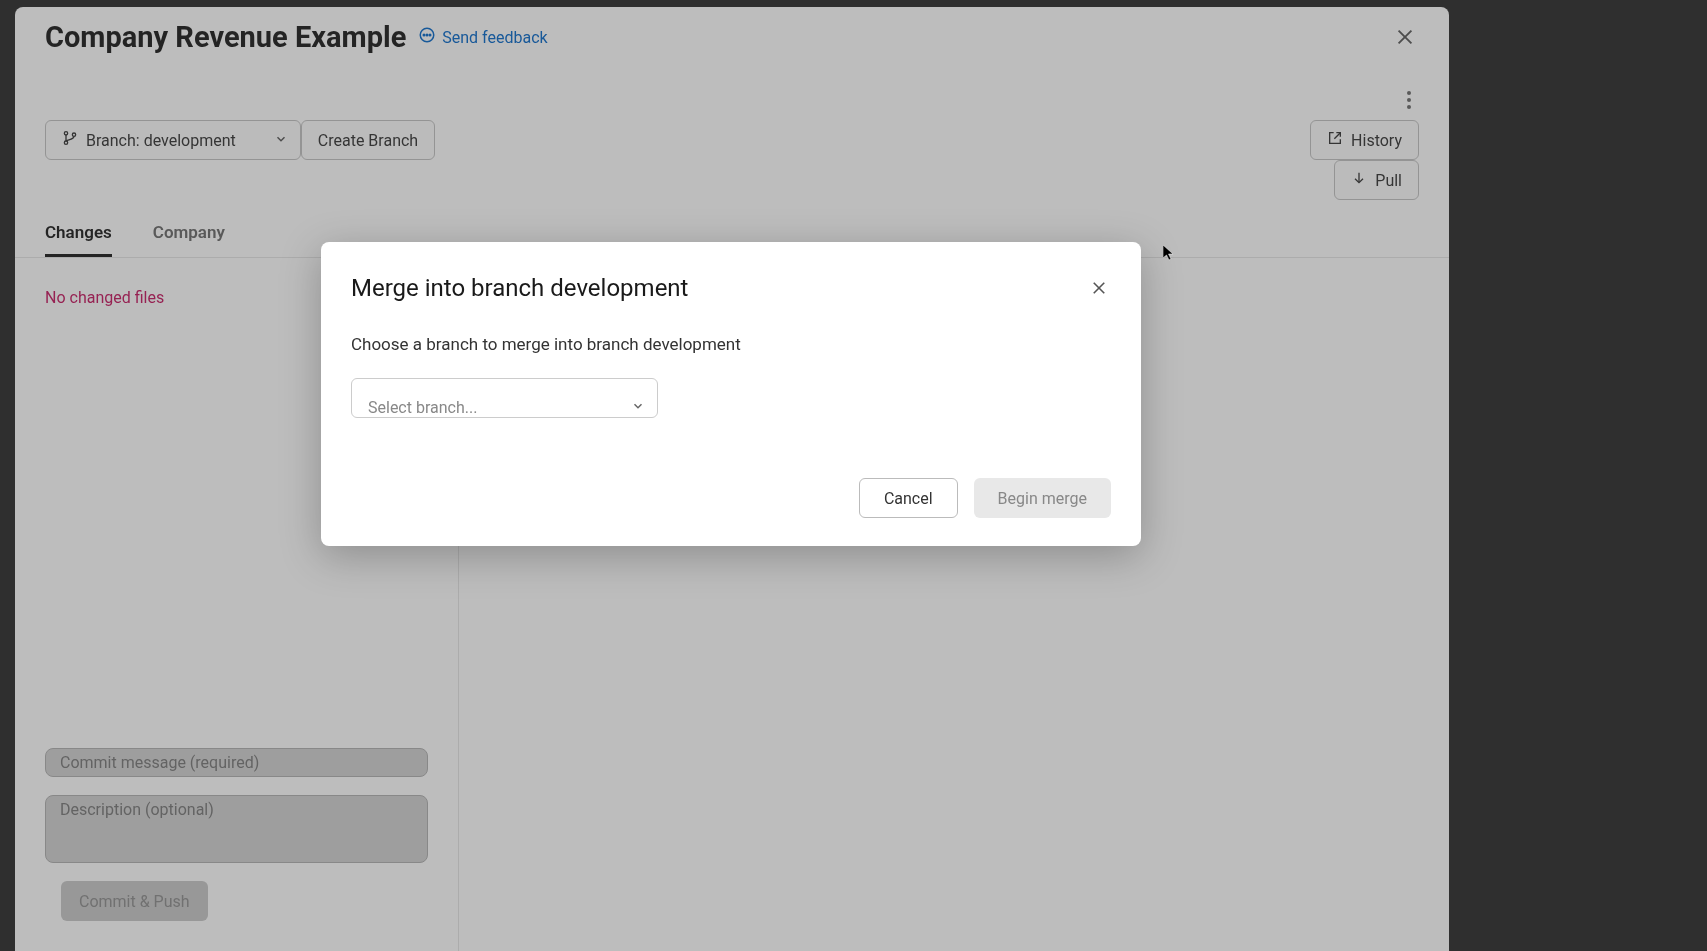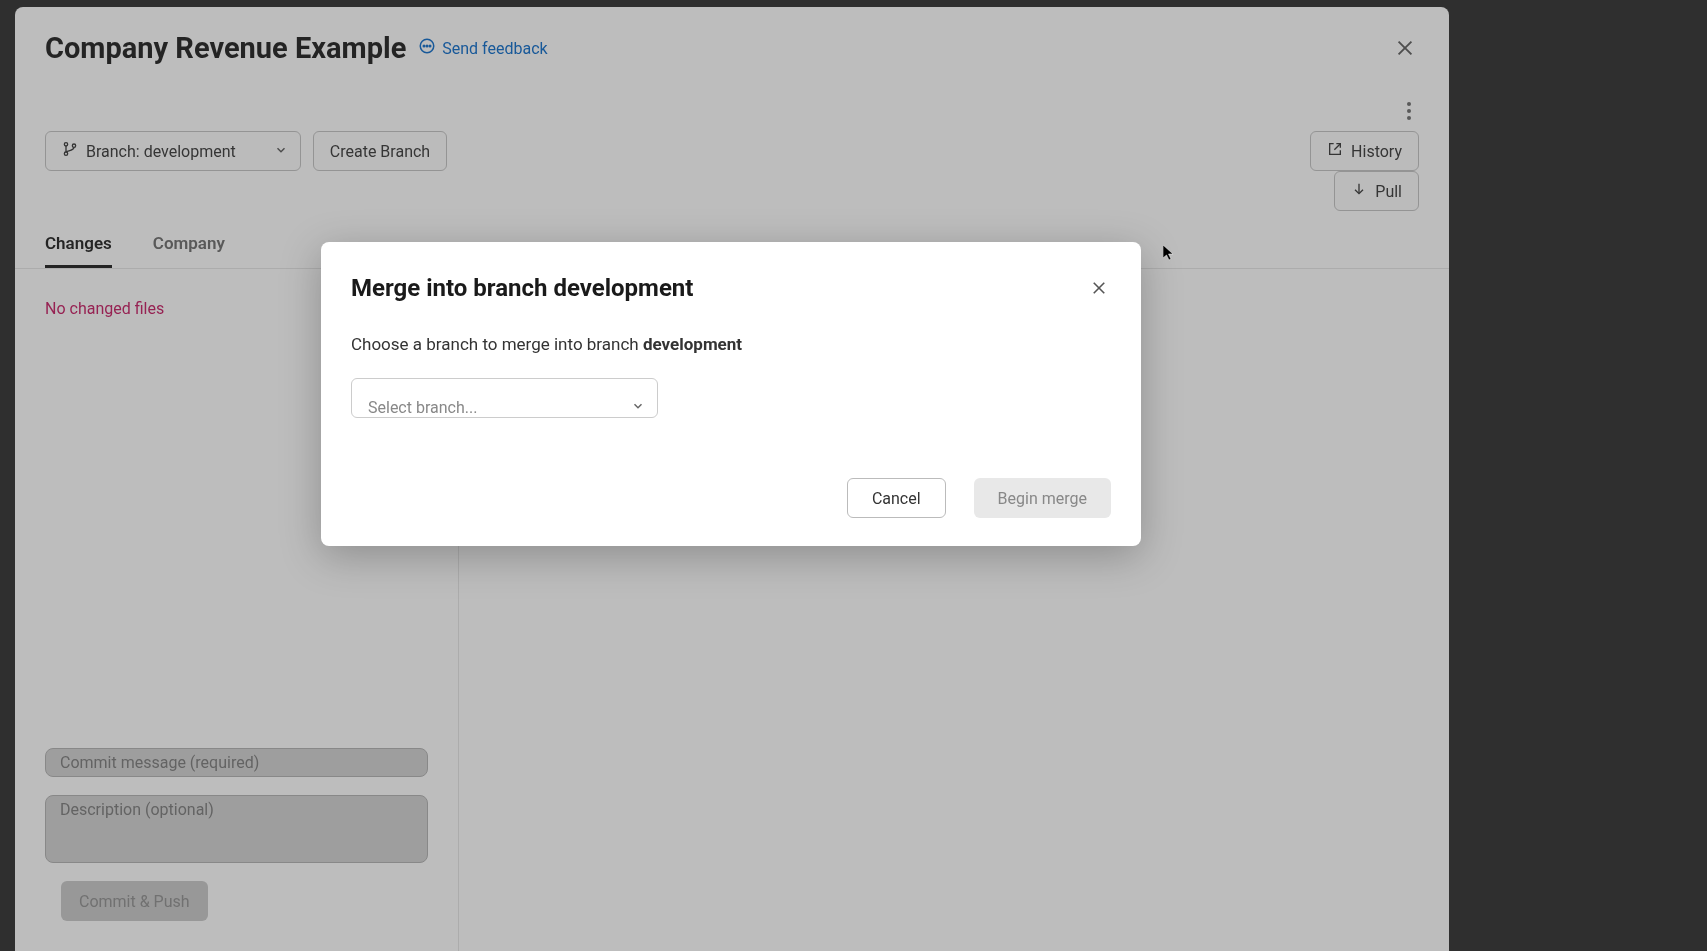--- a/index.html
+++ b/index.html
@@ -20,21 +20,21 @@
       left: 15px;
       top: 7px;
       right: 258px;
       bottom: 0;
       background: #f5f5f5;
       border-radius: 8px 8px 0 0;
       display: flex;
       flex-direction: column;
     }
     .panel-header {
-      padding: 24px 30px 0 30px;
+      padding: 13px 30px 0 30px;
       display: flex;
       align-items: center;
       justify-content: space-between;
     }
     .title-row {
       display: flex;
       align-items: center;
       gap: 12px;
     }
     .page-title {
@@ -60,21 +60,21 @@
     }
     .toolbar-row {
       padding: 0 30px;
       margin-top: 26px;
       display: flex;
       align-items: center;
       justify-content: space-between;
     }
     .toolbar-left {
       display: flex;
-      gap: 12px;
+      gap: 0;
     }
     .toolbar-right {
       display: flex;
       align-items: flex-end;
       flex-direction: column;
     }
     .btn {
       display: flex;
       align-items: center;
       gap: 8px;
@@ -179,39 +179,39 @@
       padding: 32px 30px 28px 30px;
       box-shadow: 0 10px 40px rgba(0,0,0,0.25);
     }
     .modal-header {
       display: flex;
       align-items: center;
       justify-content: space-between;
     }
     .modal-title {
       font-size: 24px;
-      font-weight: 700;
+      font-weight: 400;
       color: #1a1a1a;
     }
     .modal-close {
       width: 24px;
       height: 24px;
       display: flex;
       align-items: center;
       justify-content: center;
       color: #555;
       cursor: pointer;
     }
     .modal-body {
       margin-top: 32px;
       font-size: 17px;
       color: #333;
     }
     .modal-body strong {
-      font-weight: 700;
+      font-weight: 400;
       text-align: center;
     }
     .select-wrapper {
       margin-top: 24px;
       width: 307px;
       height: 40px;
       border: 1px solid #ccc;
       border-radius: 6px;
       display: flex;
       align-items: flex-end;
@@ -220,21 +220,21 @@
       cursor: pointer;
     }
     .select-placeholder {
       color: #888;
       font-size: 16px;
     }
     .modal-footer {
       margin-top: 60px;
       display: flex;
       justify-content: flex-end;
-      gap: 28px;
+      gap: 16px;
       align-items: center;
     }
     .modal-btn {
       height: 40px;
       padding: 0 24px;
       border-radius: 6px;
       font-size: 16px;
       cursor: pointer;
       display: flex;
       align-items: center;

